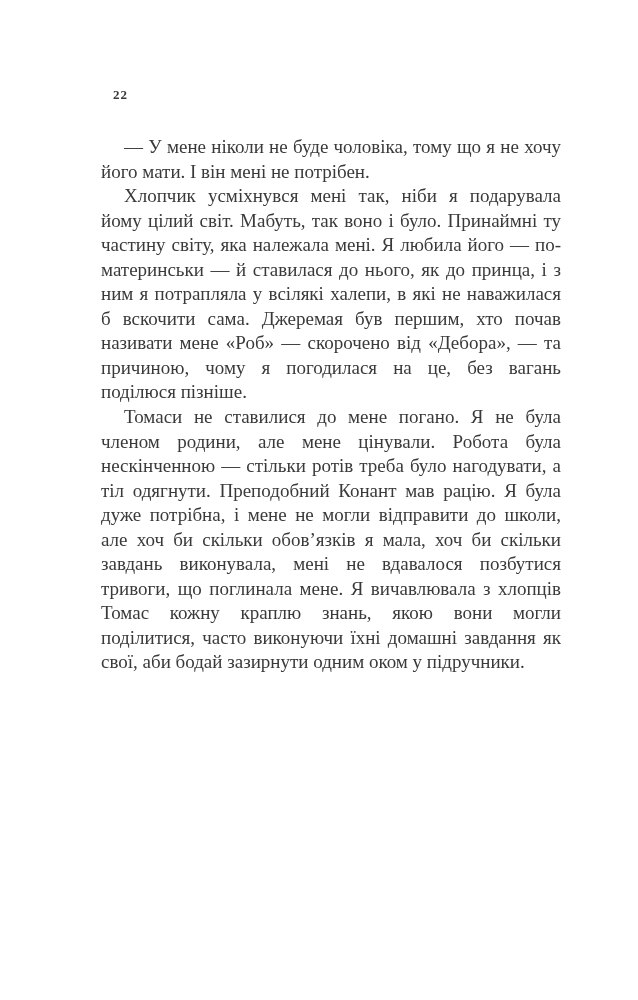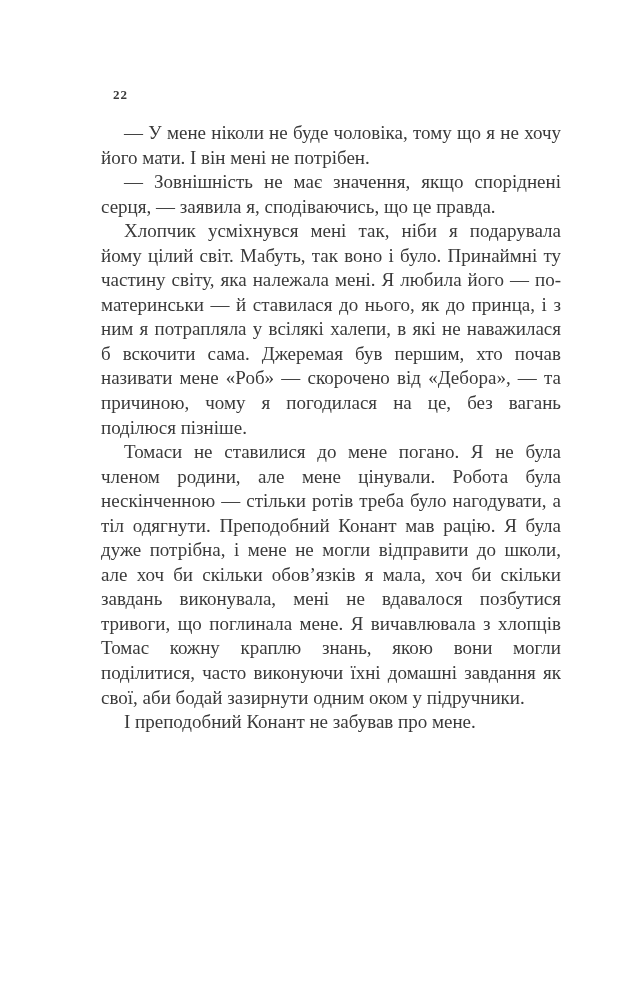--- a/index.html
+++ b/index.html
@@ -21,21 +21,21 @@
     left: 113px;
     top: 87px;
     font-size: 13px;
     font-weight: 700;
     letter-spacing: 1px;
     color: #3a3a3a;
   }
   .text-block {
     position: absolute;
     left: 101px;
-    top: 121px;
+    top: 135px;
     width: 460px;
     font-size: 19px;
     line-height: 24.55px;
     text-align: justify;
     hyphens: auto;
     font-family: Liberation Serif, serif;
     -webkit-hyphens: auto;
   }
   .para {
     margin: 0;
@@ -43,18 +43,16 @@
     text-indent: 23px;
   }
 </style>
 </head>
 <body>
 
 <div class="page">
   <div class="page-number">22</div>
   <div class="text-block">
     <p class="para">— У мене ніколи не буде чоловіка, тому що я не хочу його мати. І він мені не потрібен.</p>
-    <p class="para">— Зовнішність не має значення, якщо споріднені серця, — заявила я, сподіваючись, що це правда.</p>
     <p class="para">Хлопчик усміхнувся мені так, ніби я подарувала йому цілий світ. Мабуть, так воно і було. Принаймні ту частину світу, яка належала мені. Я любила його — по-материнськи — й ставилася до нього, як до принца, і з ним я потрапляла у всілякі халепи, в які не наважилася б вскочити сама. Джеремая був першим, хто почав називати мене «Роб» — скорочено від «Дебора», — та причиною, чому я погодилася на це, без вагань поділюся пізніше.</p>
     <p class="para">Томаси не ставилися до мене погано. Я не була членом родини, але мене цінували. Робота була нескінченною — стільки ротів треба було нагодувати, а тіл одягнути. Преподобний Конант мав рацію. Я була дуже потрібна, і мене не могли відправити до школи, але хоч би скільки обов’язків я мала, хоч би скільки завдань виконувала, мені не вдавалося позбутися тривоги, що поглинала мене. Я вичавлювала з хлопців Томас кожну краплю знань, якою вони могли поділитися, часто виконуючи їхні домашні завдання як свої, аби бодай зазирнути одним оком у підручники.</p>
-    <p class="para">І преподобний Конант не забував про мене.</p>
   </div>
 </div>
 
 </body></html>

